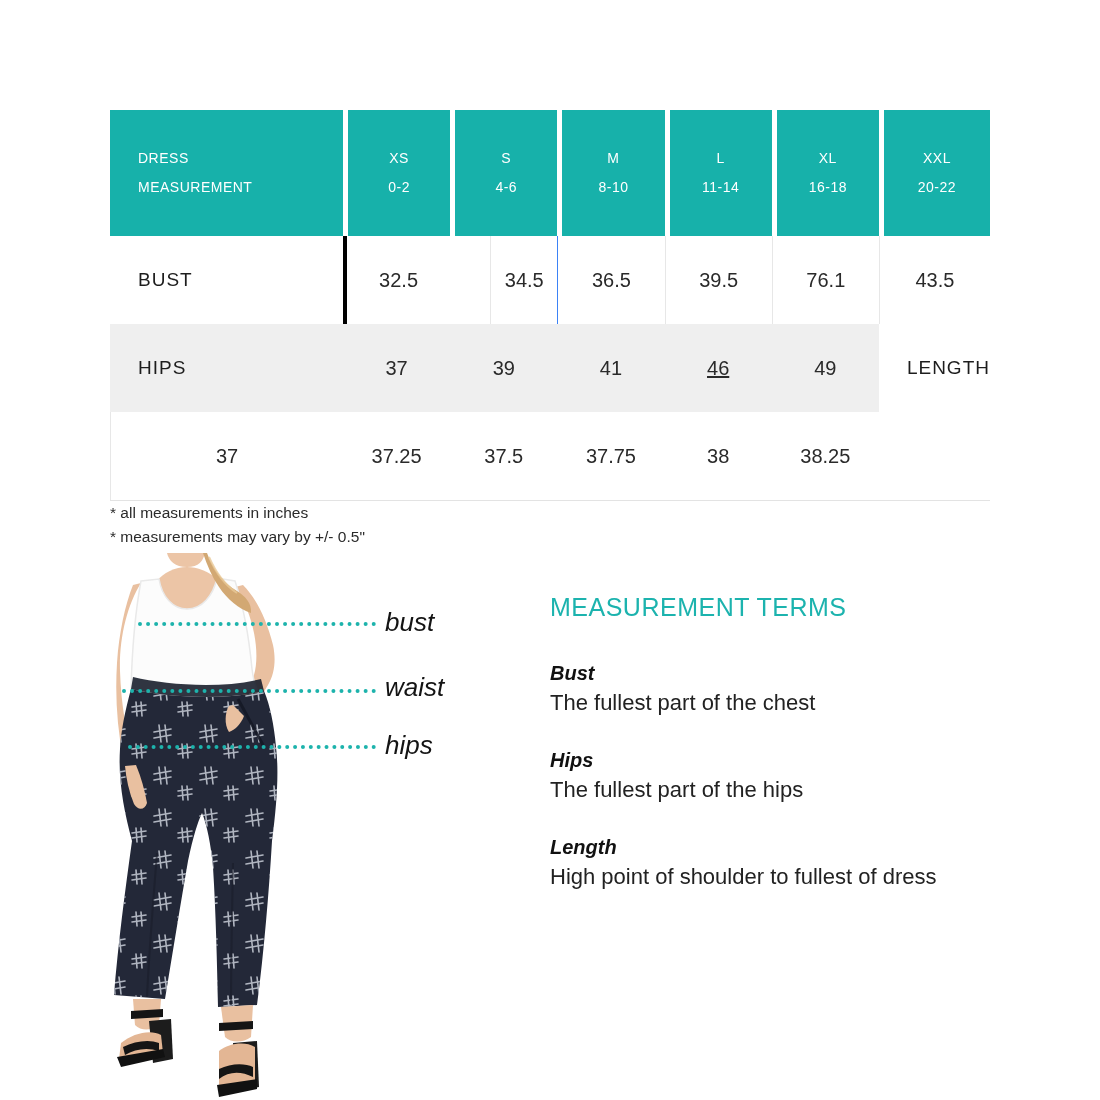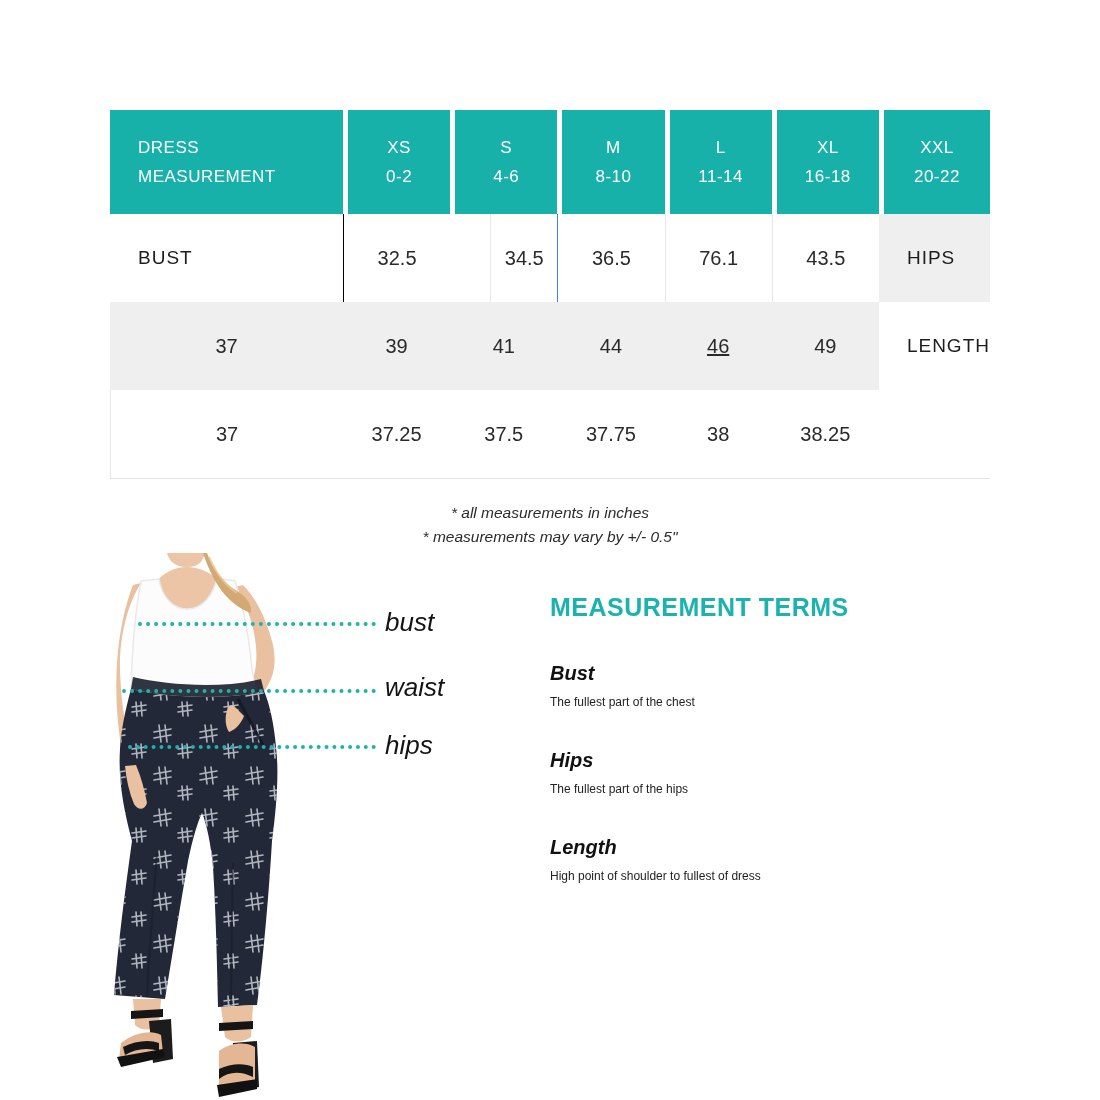--- a/index.html
+++ b/index.html
@@ -6,55 +6,55 @@
   html,body { width:1100px; height:1100px; background:#ffffff;
               font-family:"Liberation Sans", sans-serif; overflow:hidden; }
   .page { position:relative; width:1100px; height:1100px; background:#fff; }
 
   
   .size-table { position:absolute; left:110px; top:110px; width:880px;
                 display:grid; grid-template-columns:233px repeat(6,1fr);
                 border-bottom:1px solid #e3e3e3; }
   .cell { display:flex; align-items:center; justify-content:center;
           font-size:20px; color:#2a2a2a; height:88px; background:#fff; }
-  .cell.th { background:#17b1aa; color:#ffffff; height:104px;
-             flex-direction:column; line-height:29px; font-size:17px;
+  .cell.th { background:#17b1aa; color:#ffffff; height:126px;
+             flex-direction:column; line-height:29px; font-size:14px;
              letter-spacing:0.5px; font-weight:400;text-align:right; }
   .cell.th.corner { align-items:flex-start; justify-content:center;
                     padding-left:28px; }
   .cell.th:not(.corner){ border-left:5px solid #ffffff; }
   .cell.row-label { justify-content:flex-start; padding-left:28px;
                     font-size:19px; letter-spacing:1px; color:#1d1d1d; }
   
 
   
   .footnotes { position:absolute; left:110px; top:501px; width:880px;
-               text-align:center; font-style:italic; font-size:15.5px;
+               text-align:left; font-size:15.5px;
                line-height:24px; color:#2b2b2b; }
 
   
   .figure-wrap { position:absolute; left:105px; top:553px; width:270px; height:550px; }
   .measure-line { position:absolute; height:0; border-top:4px dotted #1db3ac; }
   .line-bust  { left:138px; top:622px; width:238px; }
   .line-waist { left:122px; top:689px; width:254px; }
   .line-hips  { left:128px; top:745px; width:248px; }
   .measure-label { position:absolute; left:385px; font-style:italic;
                    font-size:26px; color:#141414; }
   .label-bust  { top:607px; }
   .label-waist { top:672px; }
   .label-hips  { top:730px; }
 
   
   .terms { position:absolute; left:550px; top:593px; width:450px; }
   .terms-heading { color:#1cb3ae; font-size:25px; letter-spacing:0.5px;
-                   font-weight:700; margin-bottom:37px; }
+                   font-weight:400; margin-bottom:37px; }
   .term-block { margin-bottom:29px; }
   .term-name { font-weight:bold; font-style:italic; font-size:20px;
                color:#111; line-height:29px; }
-  .term-def  { font-size:12px; color:#222; line-height:29px; }
+  .term-def  { font-size:22px; color:#222; line-height:29px; }
 </style>
 </head>
 <body>
 
 <div class="page">
 
   <div class="size-table">
 
     <div class="cell th corner">
       <span>DRESS</span>
@@ -79,31 +79,31 @@
     <div class="cell th">
       <span>XL</span>
       <span>16-18</span>
     </div>
     <div class="cell th">
       <span>XXL</span>
       <span>20-22</span>
     </div>
 
     <div class="cell row-label row-bust">BUST</div>
-    <div class="cell row-bust" style="border-left:1px solid #000000;">32.5</div>
+    <div class="cell row-bust" style="border-left:4px solid #000000;">32.5</div>
     <div class="cell row-bust" style="border-left:1px solid #e7e7e7;margin-left:40px;">34.5</div>
     <div class="cell row-bust" style="border-left:1px solid #3b82f6;">36.5</div>
+    <div class="cell row-bust" style="border-left:1px solid #e7e7e7;">39.5</div>
     <div class="cell row-bust" style="border-left:1px solid #e7e7e7;">76.1</div>
     <div class="cell row-bust" style="border-left:1px solid #e7e7e7;">43.5</div>
 
     <div class="cell row-label" style="background:#efefef;">HIPS</div>
     <div class="cell" style="background:#efefef;">37</div>
     <div class="cell" style="background:#efefef;">39</div>
     <div class="cell" style="background:#efefef;">41</div>
-    <div class="cell" style="background:#efefef;">44</div>
     <div class="cell" style="background:#efefef;text-decoration:underline;">46</div>
     <div class="cell" style="background:#efefef;">49</div>
 
     <div class="cell row-label">LENGTH</div>
     <div class="cell" style="border-left:1px solid #e7e7e7;">37</div>
     <div class="cell">37.25</div>
     <div class="cell">37.5</div>
     <div class="cell">37.75</div>
     <div class="cell">38</div>
     <div class="cell">38.25</div>

